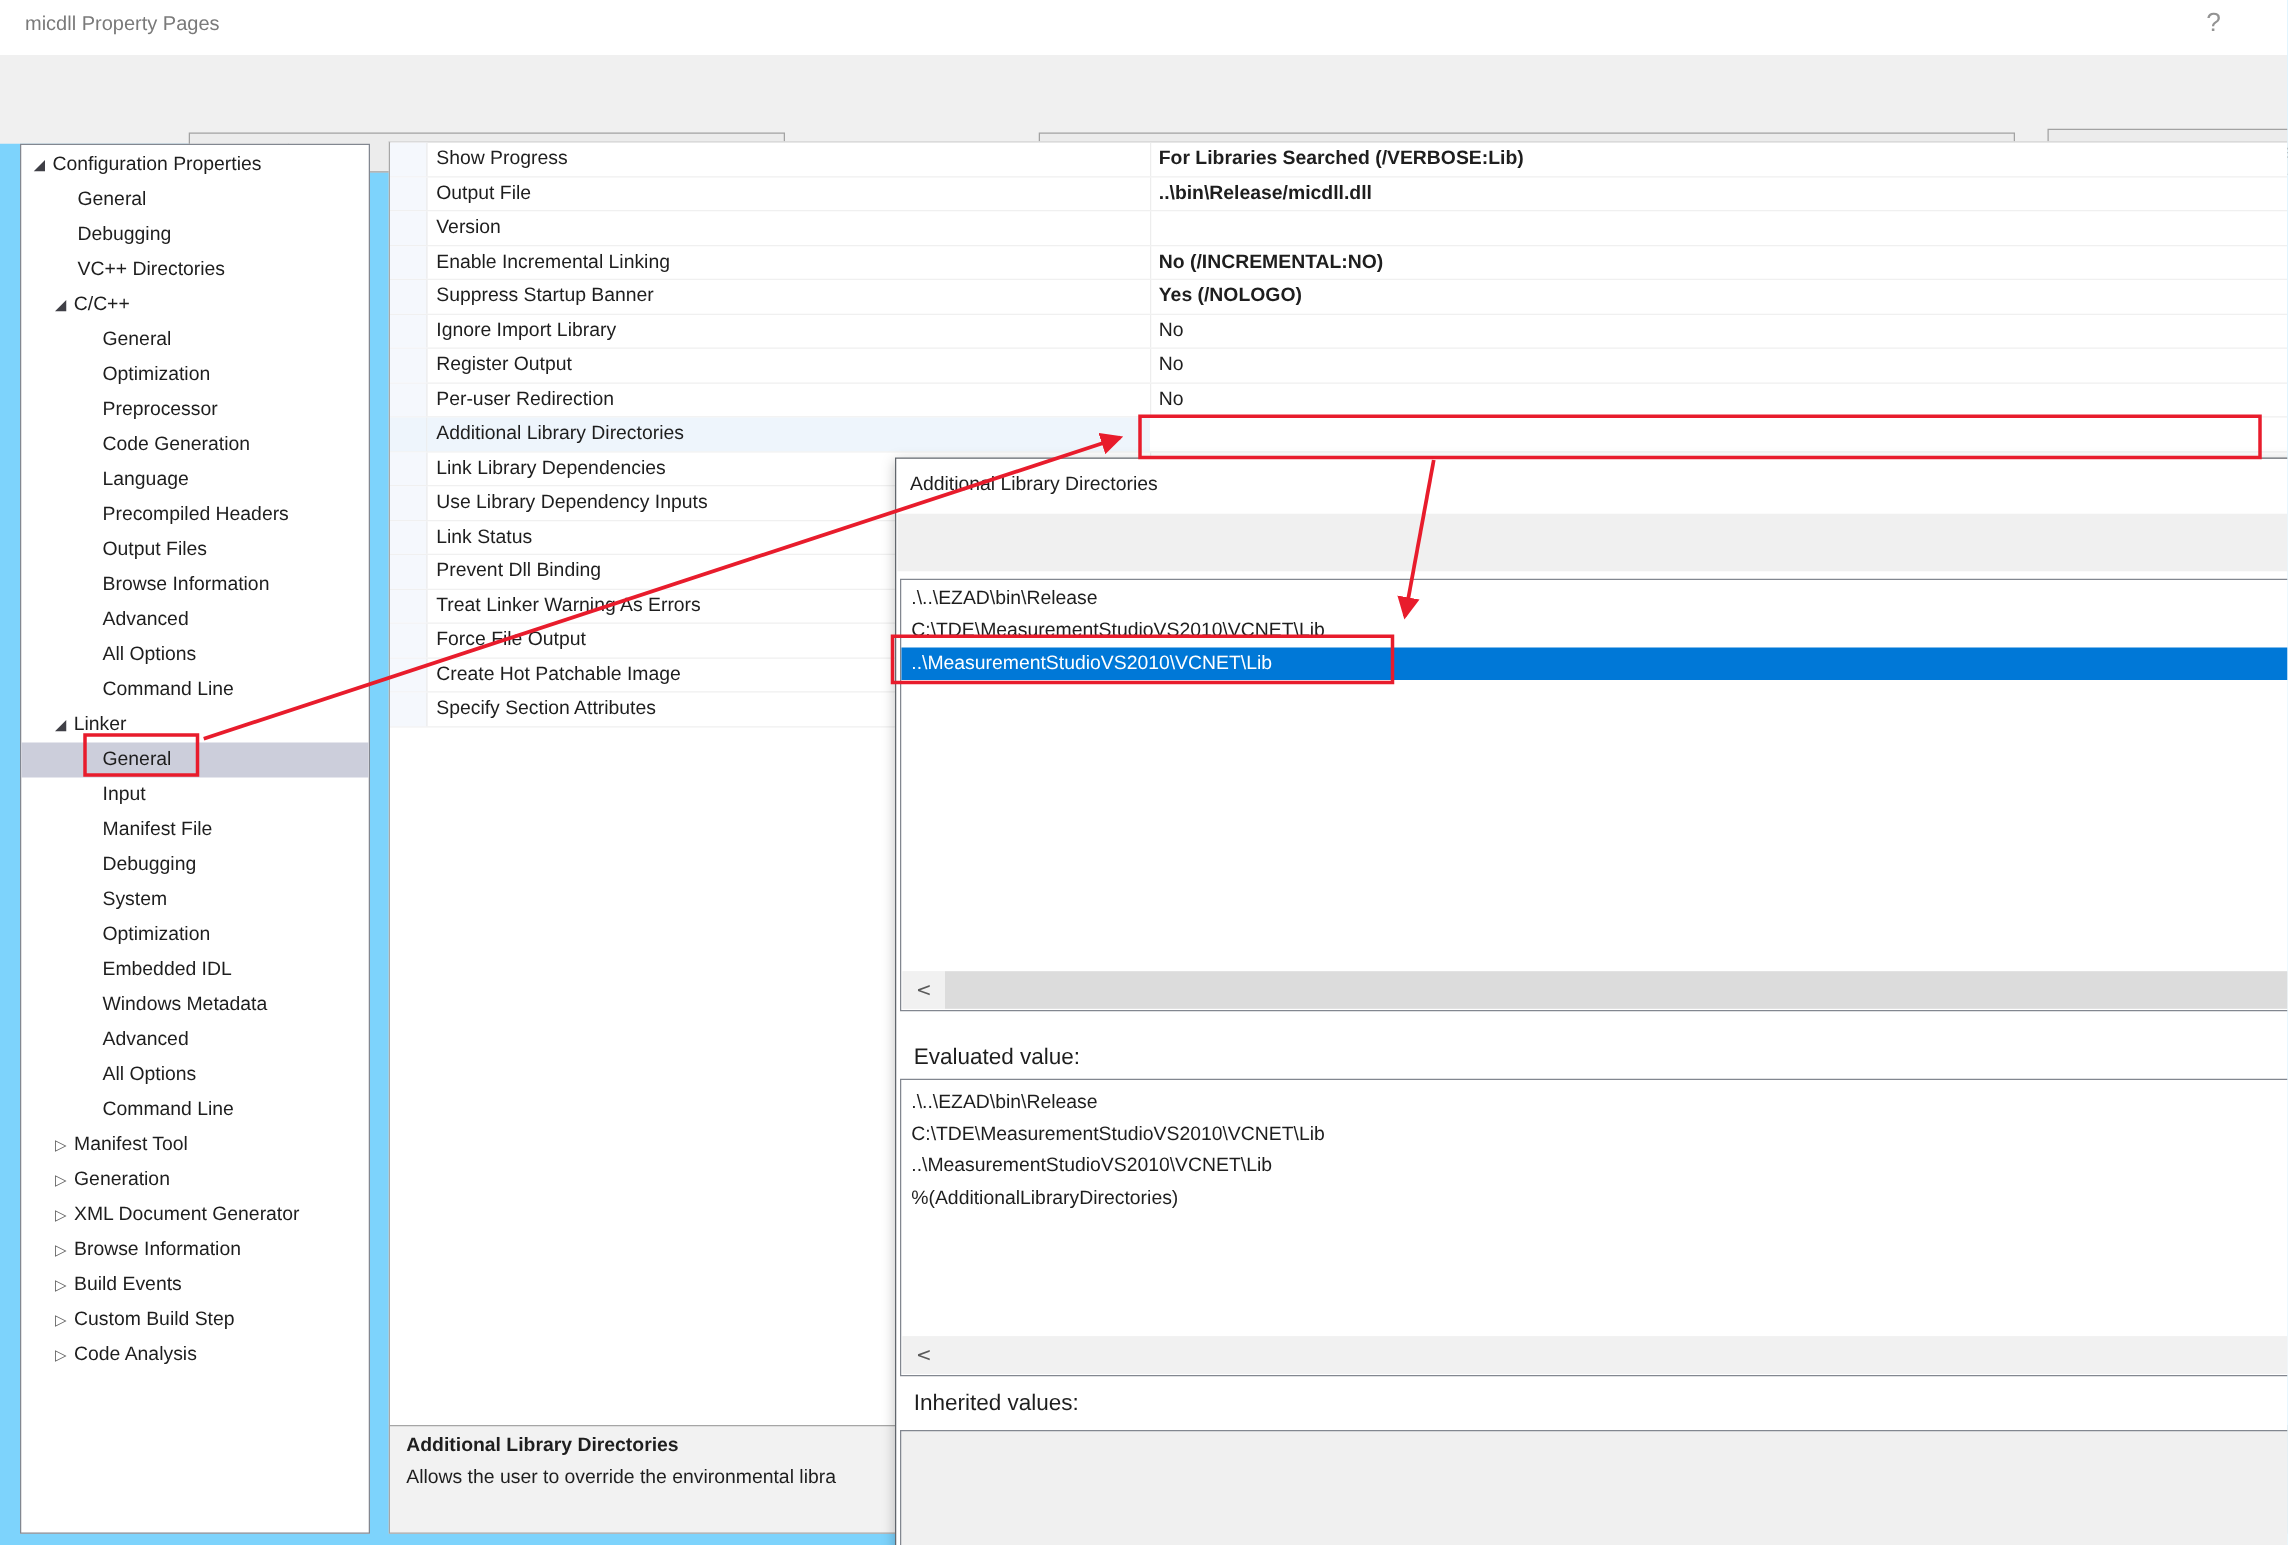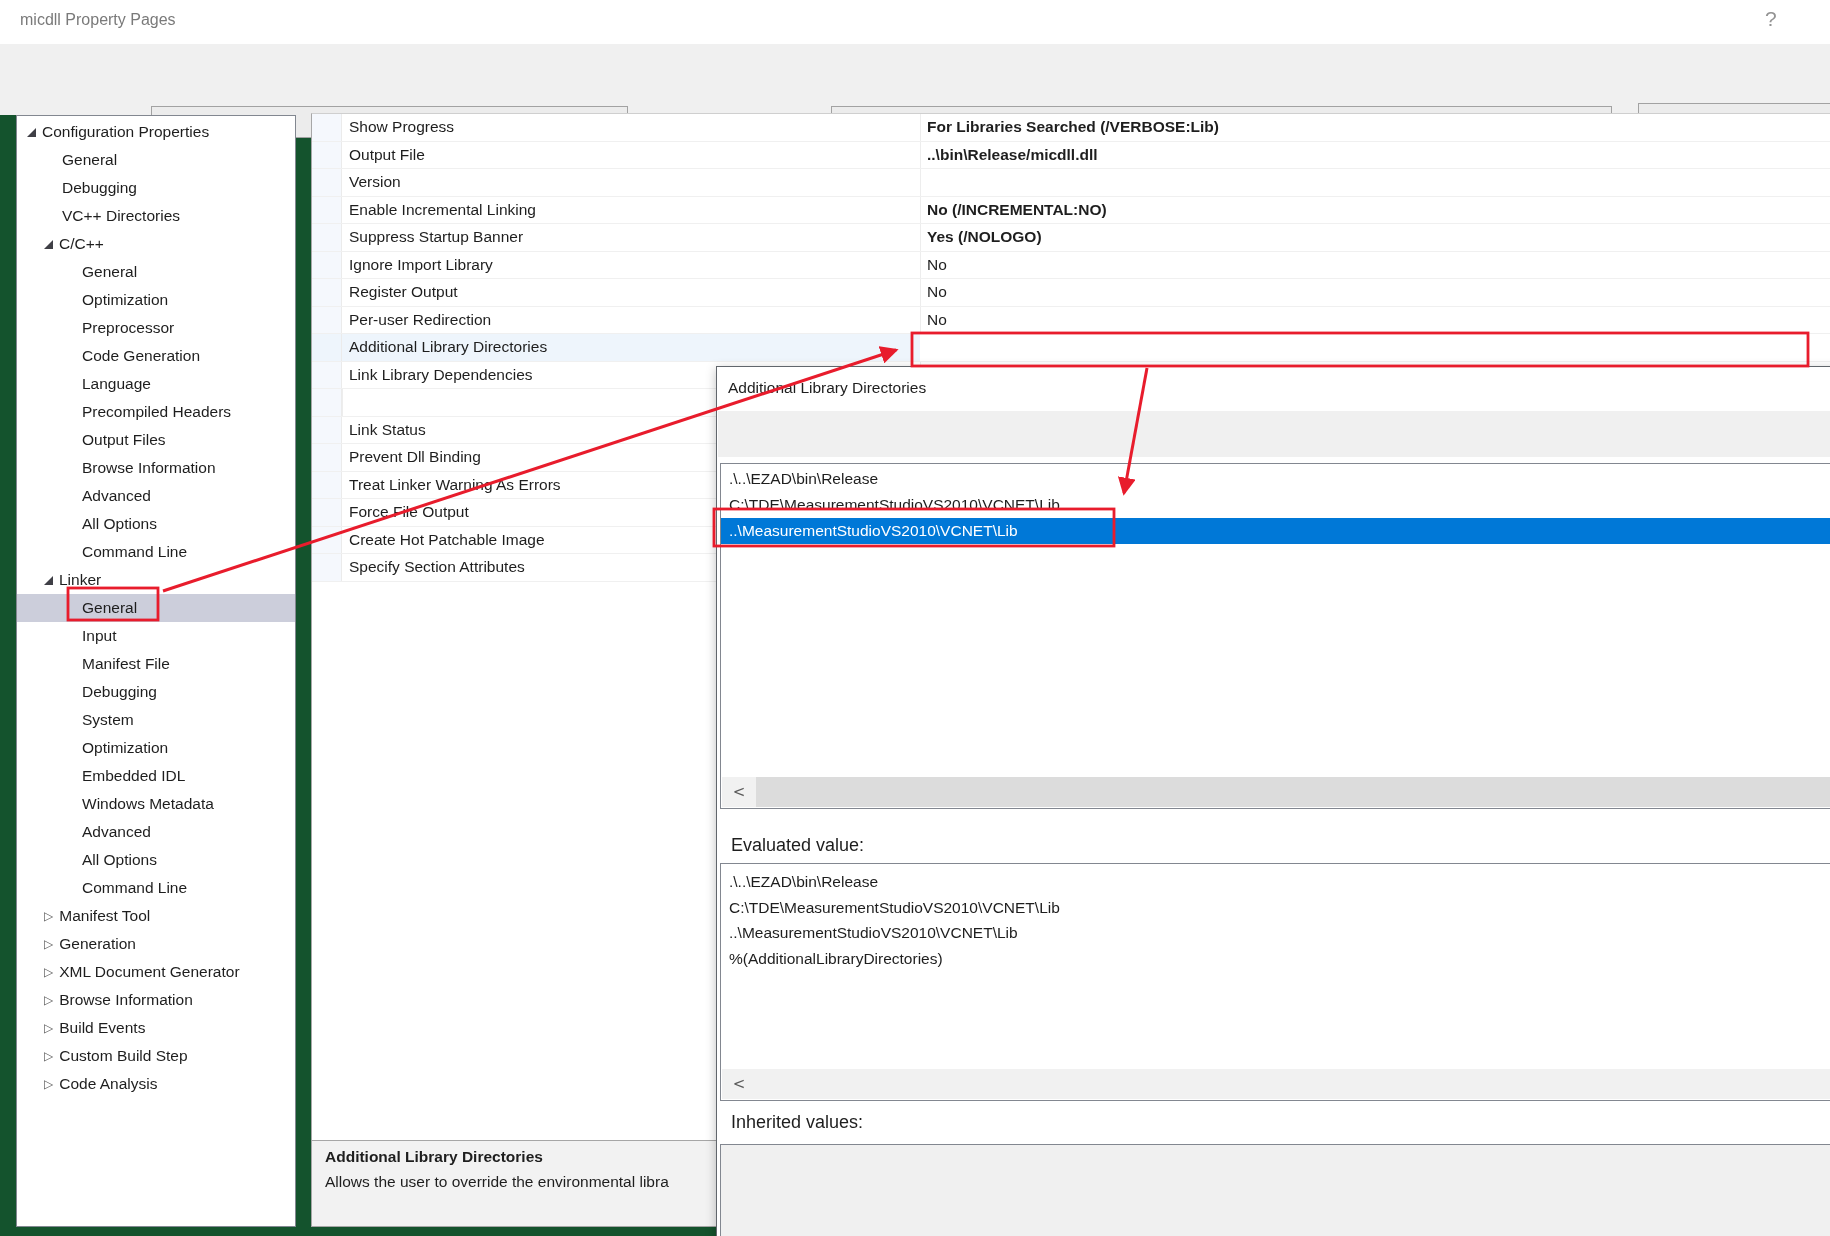--- a/index.html
+++ b/index.html
@@ -2,21 +2,21 @@
 <html style="--red: #e81c2c; --sel-blue: #0078d7; --tree-sel: #cccedb;"><head>
 <meta charset="utf-8">
 <style>
   :root{
     --red:#e81c2c; --sel-blue:#0078d7; --tree-sel:#cccedb;
     --bar-bg:#f0f0f0; --border-strong:#828790; --txt:#1e1e1e;
   }
   *{margin:0;padding:0;box-sizing:border-box;}
   html,body{width:1830px;height:1236px;overflow:hidden;background:#fff;
     font-family:"Liberation Sans","DejaVu Sans",sans-serif;color:var(--txt);}
-  #app{position:relative;width:1830px;height:1236px;overflow:hidden;background:#14532d;}
+  #app{position:relative;width:1830px;height:1236px;overflow:hidden;background:#7dd3fc;}
 
   
   .titlebar{position:absolute;left:0;top:0;width:1830px;height:44px;background:#fff;}
   .titlebar .wtitle{position:absolute;left:20px;top:11px;font-size:16px;color:#7a7a7a;}
   .titlebar .help{position:absolute;left:1765px;top:7px;font-size:21px;color:#939393;}
 
   
   .configbar{position:absolute;left:0;top:44px;width:1830px;height:71px;background:var(--bar-bg);}
   .cfg-label{position:absolute;top:70px;font-size:15.5px;color:#111;}
   .combo{position:absolute;top:62px;height:32px;background:#ececec;border:1px solid #a2a2a2;
@@ -268,20 +268,21 @@
         <div class="gutter"></div>
         <div class="pname">Additional Library Directories</div>
       </div>
       <div class="grid-row">
         <div class="gutter"></div>
         <div class="pname">Link Library Dependencies</div>
         <div class="pval"></div>
       </div>
       <div class="grid-row">
         <div class="gutter"></div>
+        <div class="pname">Use Library Dependency Inputs</div>
         <div class="pval"></div>
       </div>
       <div class="grid-row">
         <div class="gutter"></div>
         <div class="pname">Link Status</div>
         <div class="pval"></div>
       </div>
       <div class="grid-row">
         <div class="gutter"></div>
         <div class="pname">Prevent Dll Binding</div>

